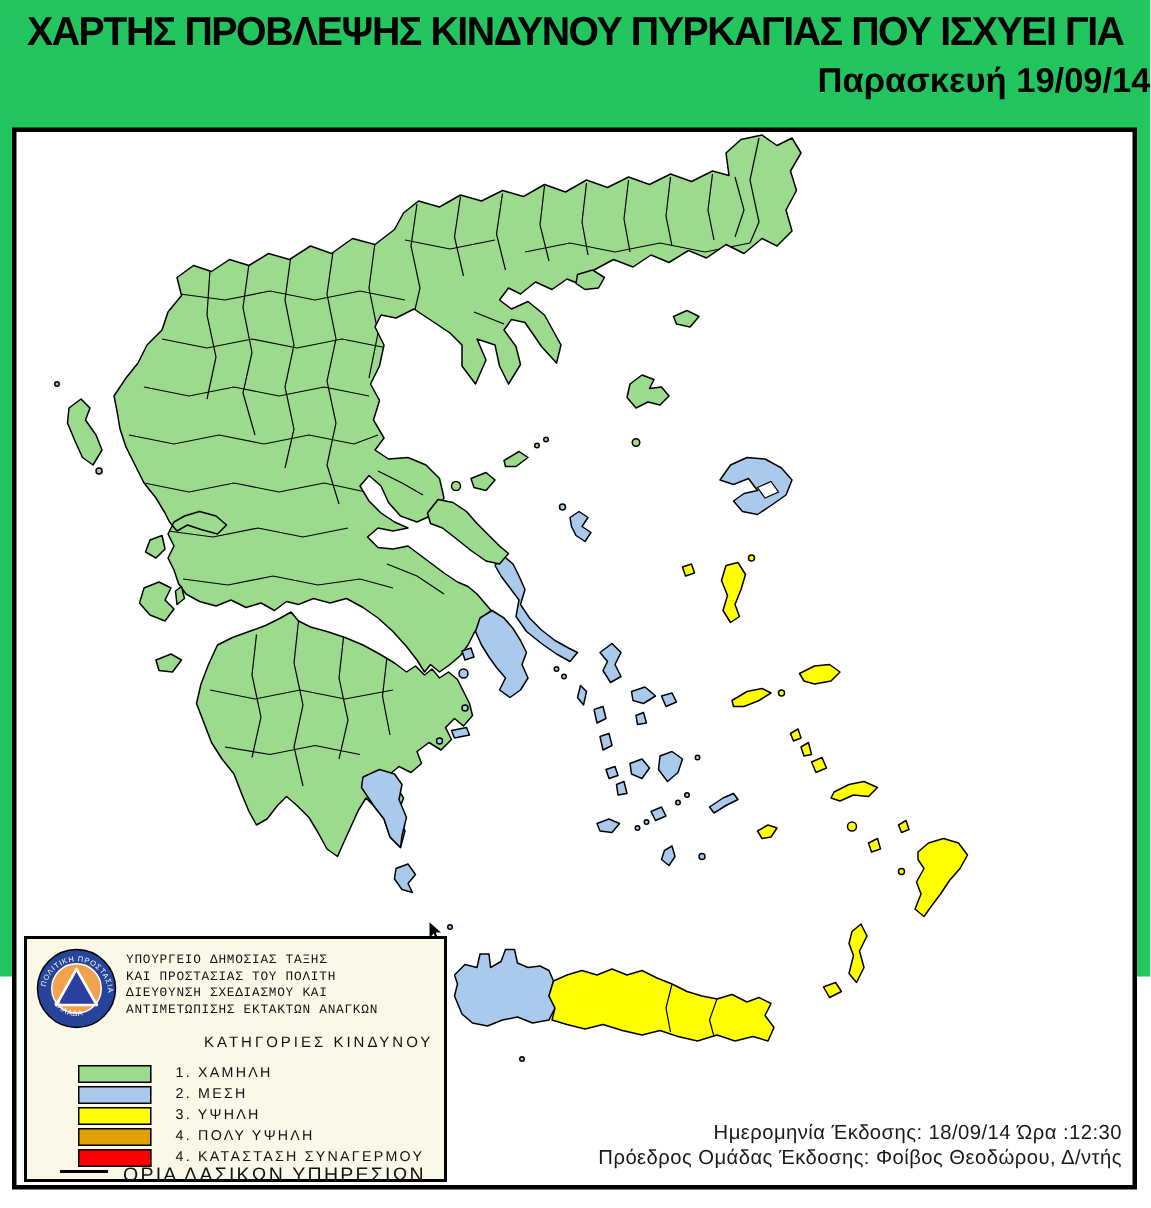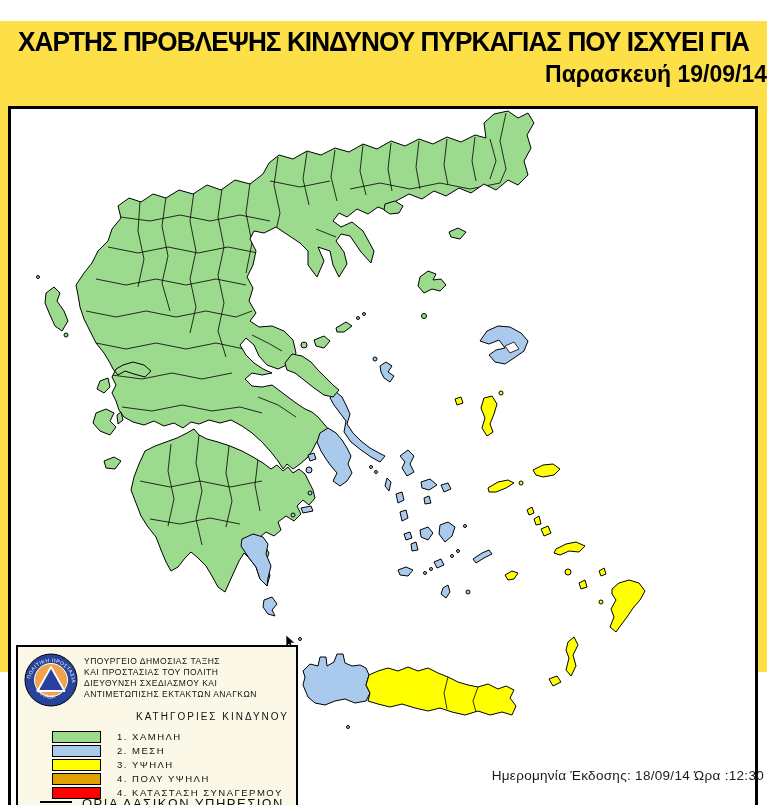--- a/index.html
+++ b/index.html
@@ -1,34 +1,34 @@
 <!DOCTYPE html>
 <html><head>
 <meta charset="utf-8">
 <style>
   html,body{margin:0;padding:0;background:#fff;}
   body{width:767px;height:805px;overflow:hidden;font-family:"Liberation Sans",sans-serif;}
-  .stage{position:relative;width:767px;height:651px;background:#fde047;margin-top:21px;}
+  .stage{position:relative;width:767px;height:651px;background:#22c55e;}
   .title-block{position:absolute;top:6px;left:0;width:767px;text-align:center;color:#000;}
   .title-line1{font-size:27px;font-weight:bold;letter-spacing:-1px;transform:scaleX(.97);transform-origin:center;}
   .title-line2{font-size:23px;font-weight:bold;margin-top:3px;text-align:right;}
   svg.map{position:absolute;top:0;left:0;}
   .legend{position:absolute;left:16px;top:624px;width:278px;height:160px;background:#FCF8E8;border:2px solid #000;}
-  .agency{position:absolute;left:66px;top:9px;width:205px;font-size:8.5px;line-height:11px;letter-spacing:.5px;color:#111;}
+  .agency{position:absolute;left:66px;top:9px;width:205px;font-size:8.5px;line-height:11px;letter-spacing:.5px;color:#111;font-family:Liberation Mono, monospace;}
   .cat-header{position:absolute;left:118px;top:64px;font-size:10px;letter-spacing:2px;color:#111;}
   .cat-row{position:absolute;left:34px;height:12px;}
   .swatch{position:absolute;left:0;top:0;width:47px;height:10px;border:1px solid #000;}
   .cat-label{position:absolute;left:65px;top:0px;font-size:9.5px;letter-spacing:1.5px;white-space:nowrap;color:#111;}
   .cat-1 .swatch{background:#9CDA8D;} .cat-2 .swatch{background:#A9CAEC;}
   .cat-3 .swatch{background:#FFFF00;} .cat-4 .swatch{background:#DFA000;}
   .cat-5 .swatch{background:#FF0000;}
   .boundaries-row{position:absolute;left:22px;top:149px;height:12px;}
   .boundary-line{position:absolute;left:0;top:5px;width:32px;height:0;border-top:2px solid #000;}
   .boundary-label{position:absolute;left:42px;top:0;font-size:13px;letter-spacing:1.5px;white-space:nowrap;color:#111;}
-  .footer{position:absolute;right:3px;top:747px;text-align:right;font-size:13.5px;line-height:16.5px;color:#1a1a1a;letter-spacing:.3px;}
+  .footer{position:absolute;right:19px;top:747px;text-align:right;font-size:13.5px;line-height:16.5px;color:#1a1a1a;letter-spacing:.3px;}
   .logo-wrap{position:absolute;left:5px;top:5px;}
 </style>
 </head>
 <body>
 
 <div class="stage">
 
   <div class="title-block">
     <div class="title-line1">ΧΑΡΤΗΣ ΠΡΟΒΛΕΨΗΣ ΚΙΝΔΥΝΟΥ ΠΥΡΚΑΓΙΑΣ ΠΟΥ ΙΣΧΥΕΙ ΓΙΑ</div>
     <div class="title-line2">Παρασκευή 19/09/14</div>
@@ -236,15 +236,16 @@
     </div>
 
     <div class="boundaries-row">
       <span class="boundary-line"></span>
       <span class="boundary-label">ΟΡΙΑ ΔΑΣΙΚΩΝ ΥΠΗΡΕΣΙΩΝ</span>
     </div>
   </div>
 
   <div class="footer">
     <div>Ημερομηνία Έκδοσης: 18/09/14  Ώρα :12:30</div>
+    <div>Πρόεδρος Ομάδας Έκδοσης: Φοίβος Θεοδώρου, Δ/ντής</div>
   </div>
 
 </div>
 
 </body></html>

